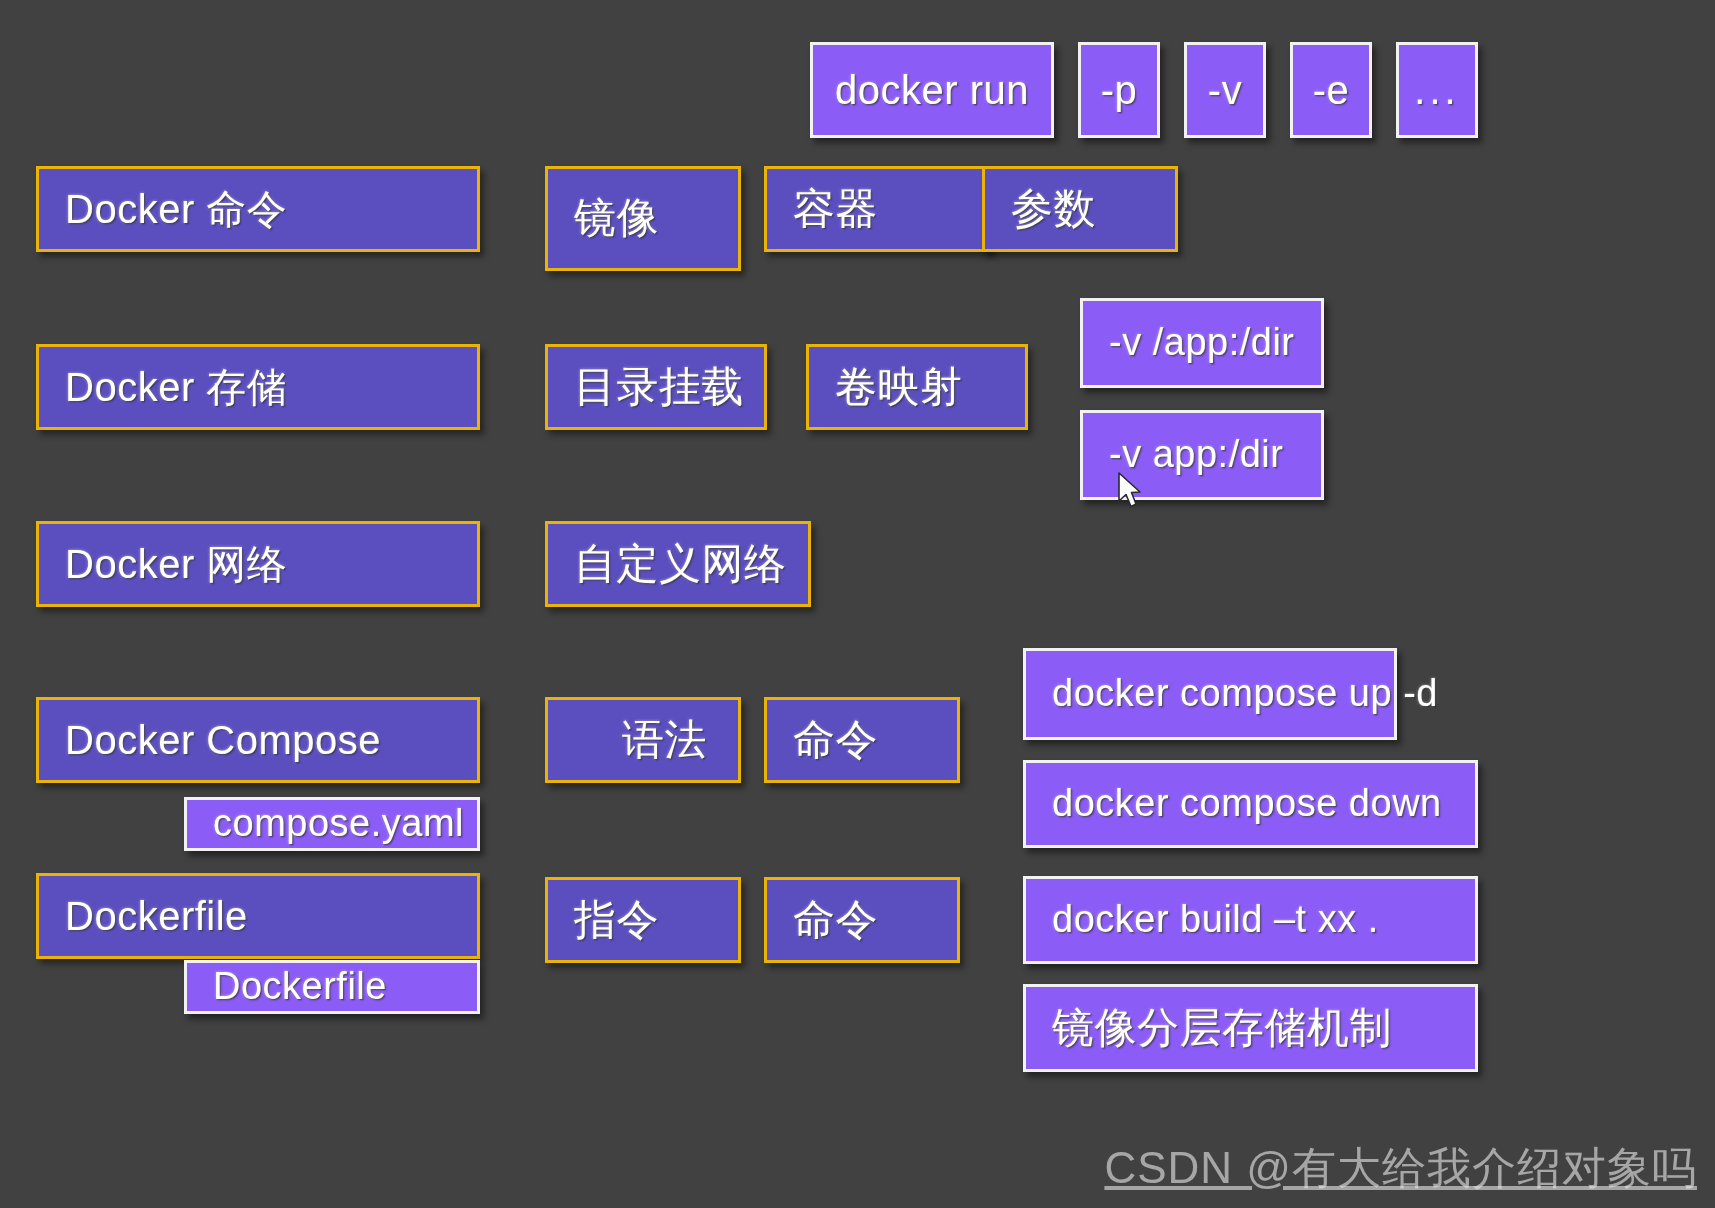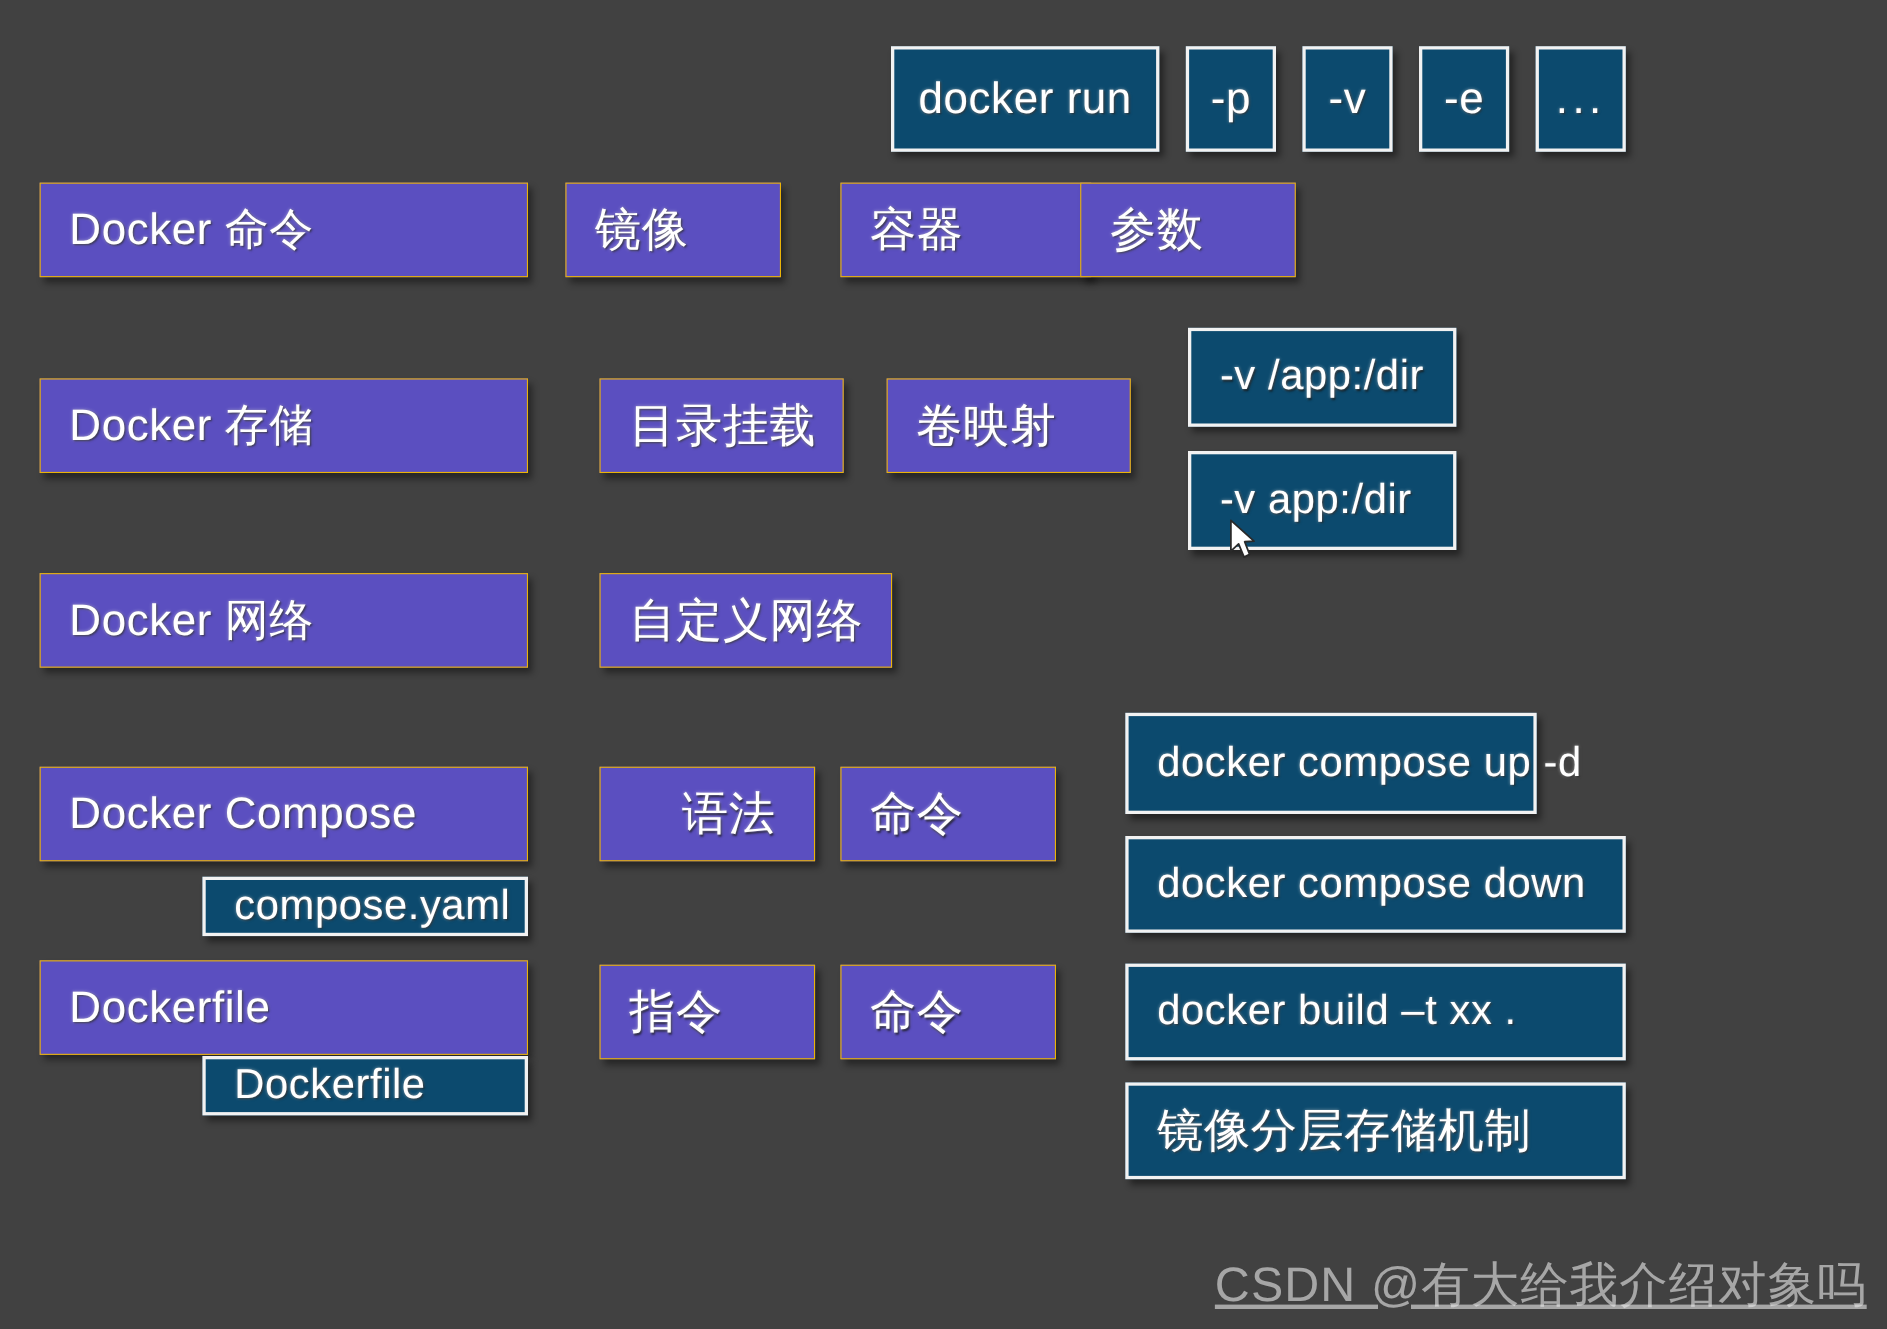--- a/index.html
+++ b/index.html
@@ -25,25 +25,25 @@
     display: flex;
     align-items: center;
     color: #ffffff;
     text-shadow: 0 0 3px rgba(255,255,255,0.55), 1px 1px 2px rgba(0,0,0,0.85);
     letter-spacing: 0.5px;
     line-height: 1.05;
     white-space: nowrap;
   }
   .node.purple {
     background: #5b4fc0;
-    border: 1px solid #eab308;
+    border: 3px solid #eab308;
     box-shadow: 4px 5px 6px rgba(0,0,0,0.42);
   }
   .node.dark {
-    background: #0c4a6e;
+    background: #8b5cf6;
     border: 3px solid #f2f2f2;
     box-shadow: 4px 5px 6px rgba(0,0,0,0.45);
   }
   .node .lbl {
     display: block;
     width: 100%;
   }
   .node.leftpad .lbl { padding-left: 26px; text-align: left; }
   .node.center .lbl { text-align: center; }
 
@@ -93,21 +93,21 @@
   <div class="node dark center t-lg" style="left:1290px; top:42px; width:82px; height:96px;">
     <span class="lbl">-e</span>
   </div>
   <div class="node dark center t-lg" style="left:1396px; top:42px; width:82px; height:96px;">
     <span class="lbl dots">...</span>
   </div>
 
   <div class="node purple leftpad t-lg" style="left:36px; top:166px; width:444px; height:86px;">
     <span class="lbl">Docker 命令</span>
   </div>
-  <div class="node purple leftpad t-cn" style="left:514px; top:166px; width:196px; height:86px;">
+  <div class="node purple leftpad t-cn" style="left:545px; top:166px; width:196px; height:105px;">
     <span class="lbl">镜像</span>
   </div>
   <div class="node purple leftpad t-cn" style="left:764px; top:166px; width:228px; height:86px;">
     <span class="lbl">容器</span>
   </div>
   <div class="node purple leftpad t-cn" style="left:982px; top:166px; width:196px; height:86px;">
     <span class="lbl">参数</span>
   </div>
 
   <div class="node purple leftpad t-lg" style="left:36px; top:344px; width:444px; height:86px;">

